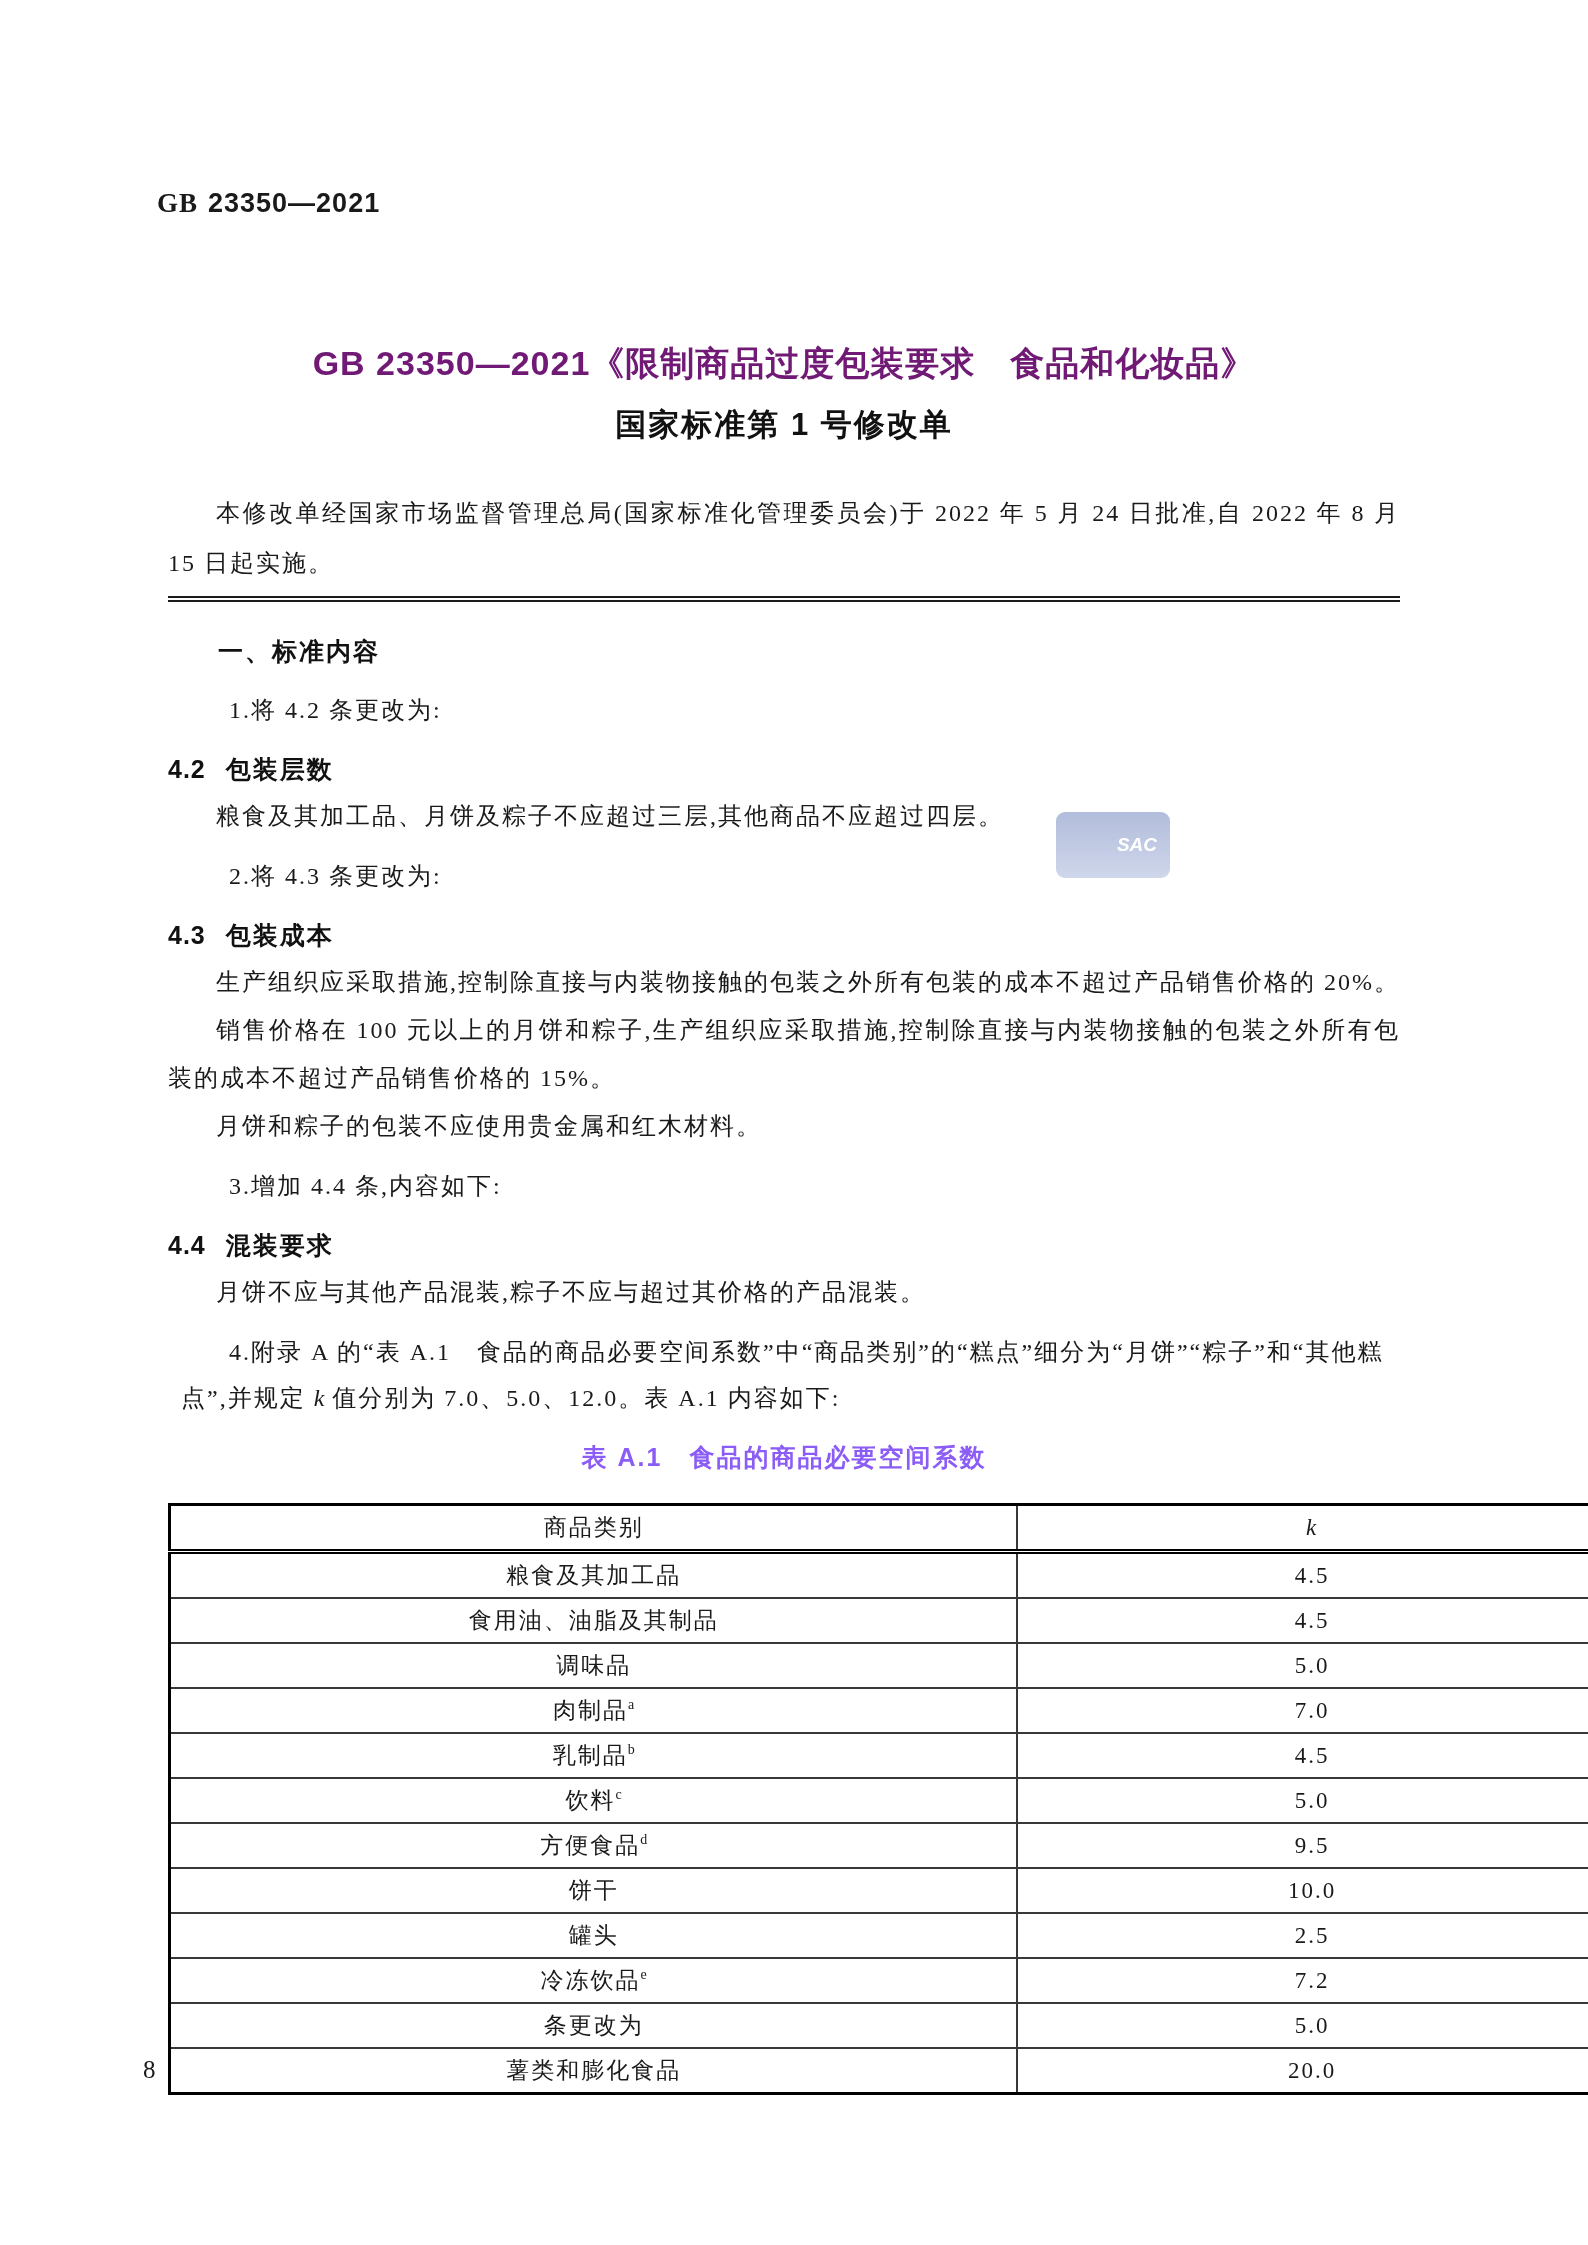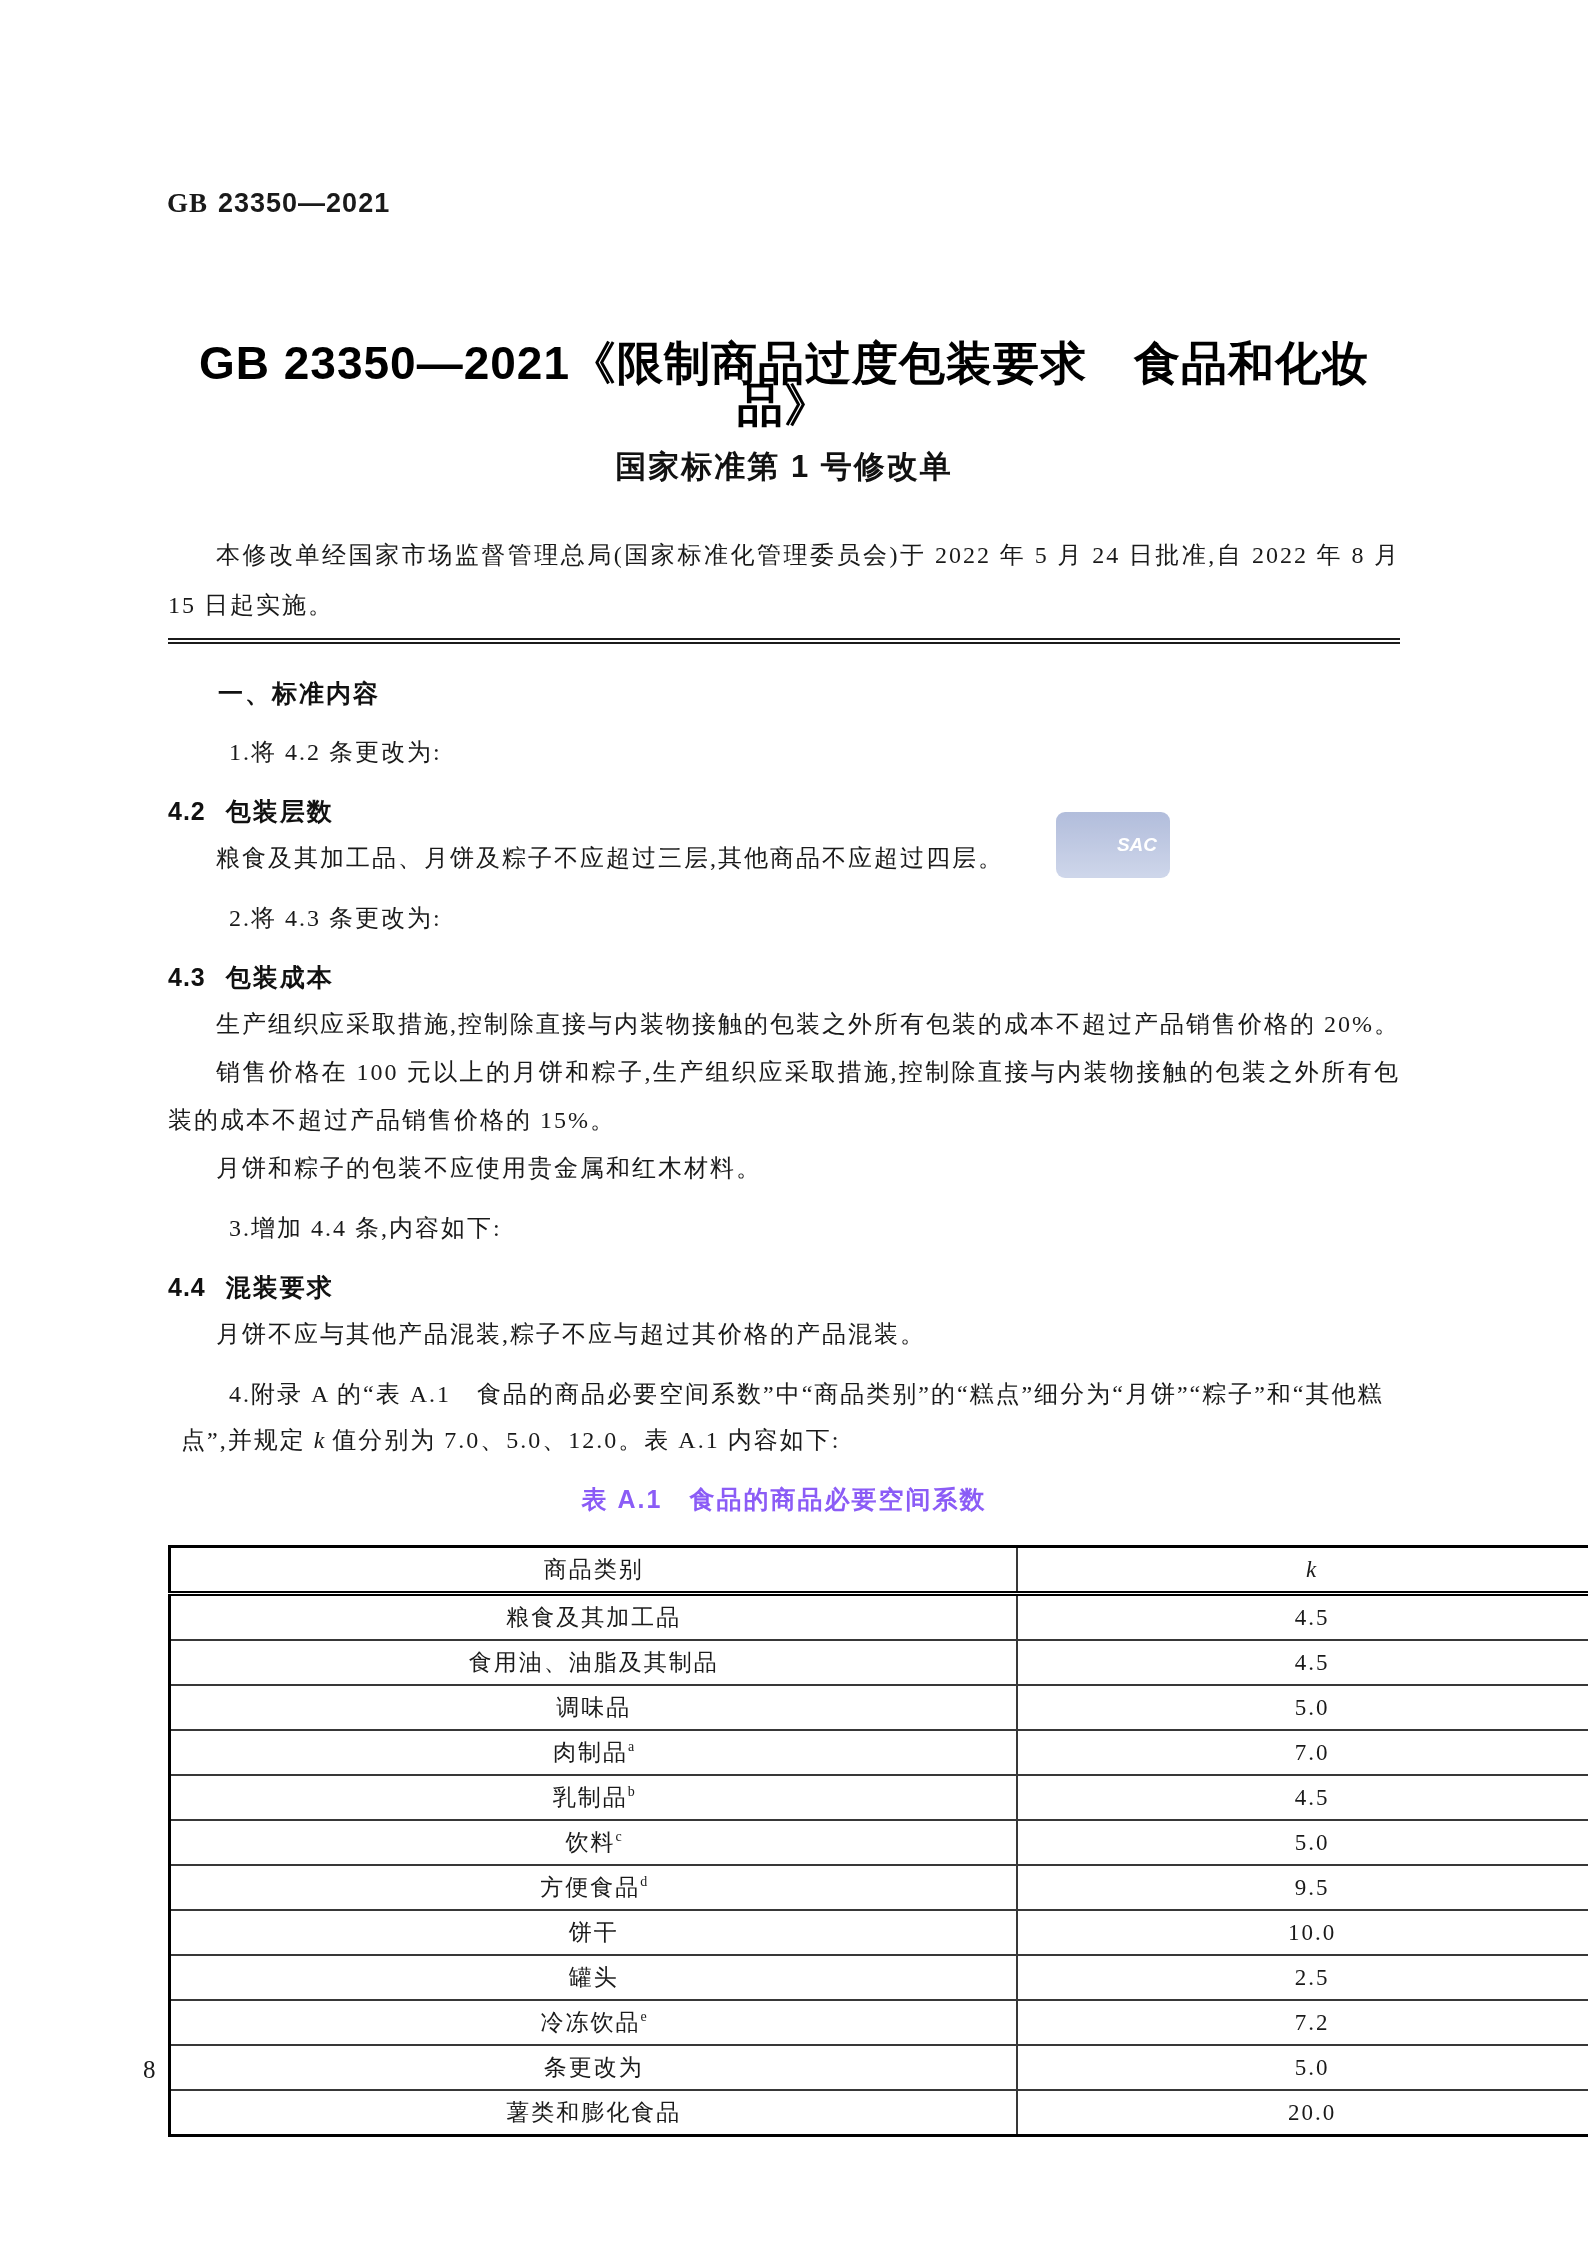--- a/index.html
+++ b/index.html
@@ -5,33 +5,33 @@
   html,body{margin:0;padding:0;background:#ffffff;}
   .page{
     position:relative;
     width:1588px;height:2245px;
     background:#ffffff;
     overflow:hidden;
     font-family:"Liberation Serif","DejaVu Serif",serif;
     color:#1a1a1a;
   }
   .doc-header{
-    position:absolute;top:188px;left:167px;
+    position:absolute;top:188px;left:157px;
     font-family:"Liberation Sans","DejaVu Sans",sans-serif;
     font-size:27px;letter-spacing:1px;font-weight:bold;
   }
   .doc-header .hcode{font-family:"Liberation Serif","DejaVu Serif",serif;font-weight:bold;margin-right:10px;}
   .content{
     position:absolute;left:168px;top:0;width:1232px;
   }
   .title1{
     margin:342px 0 0 0;
     font-family:"Liberation Sans","DejaVu Sans",sans-serif;
-    font-size:46px;font-weight:bold;text-align:center;
-    line-height:42px;letter-spacing:1px;color:#000000;
+    font-size:34px;font-weight:bold;text-align:center;
+    line-height:42px;letter-spacing:1px;color:#701a75;
   }
   .title2{
     margin:20px 0 0 0;
     font-family:"Liberation Sans","DejaVu Sans",sans-serif;
     font-size:31px;font-weight:bold;text-align:center;
     line-height:42px;letter-spacing:2px;color:#111;
   }
   .para{
     margin:0;font-size:24px;line-height:48px;
     text-align:justify;text-indent:2em;letter-spacing:2px;

